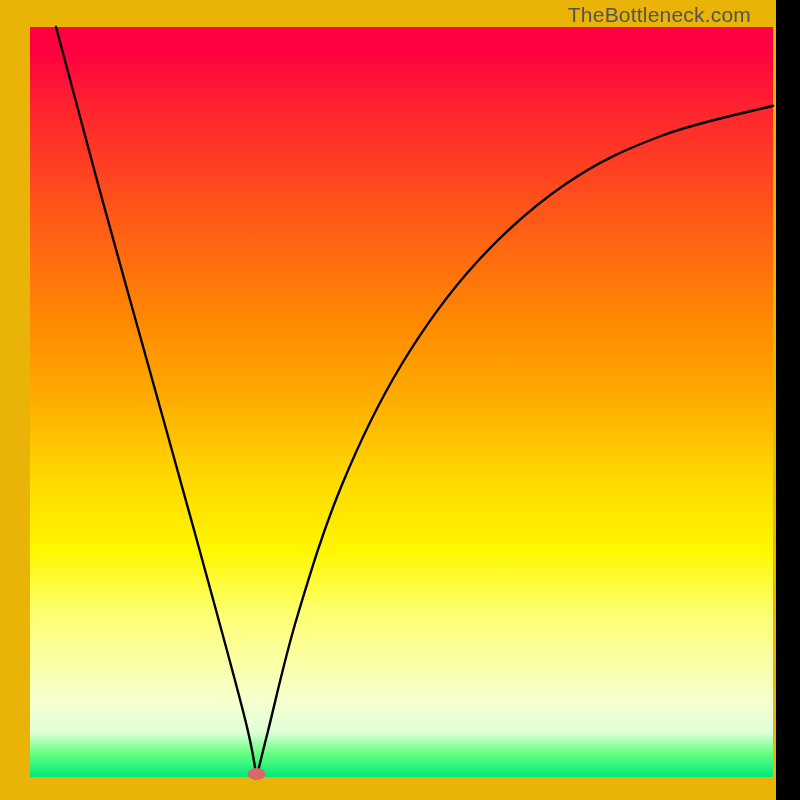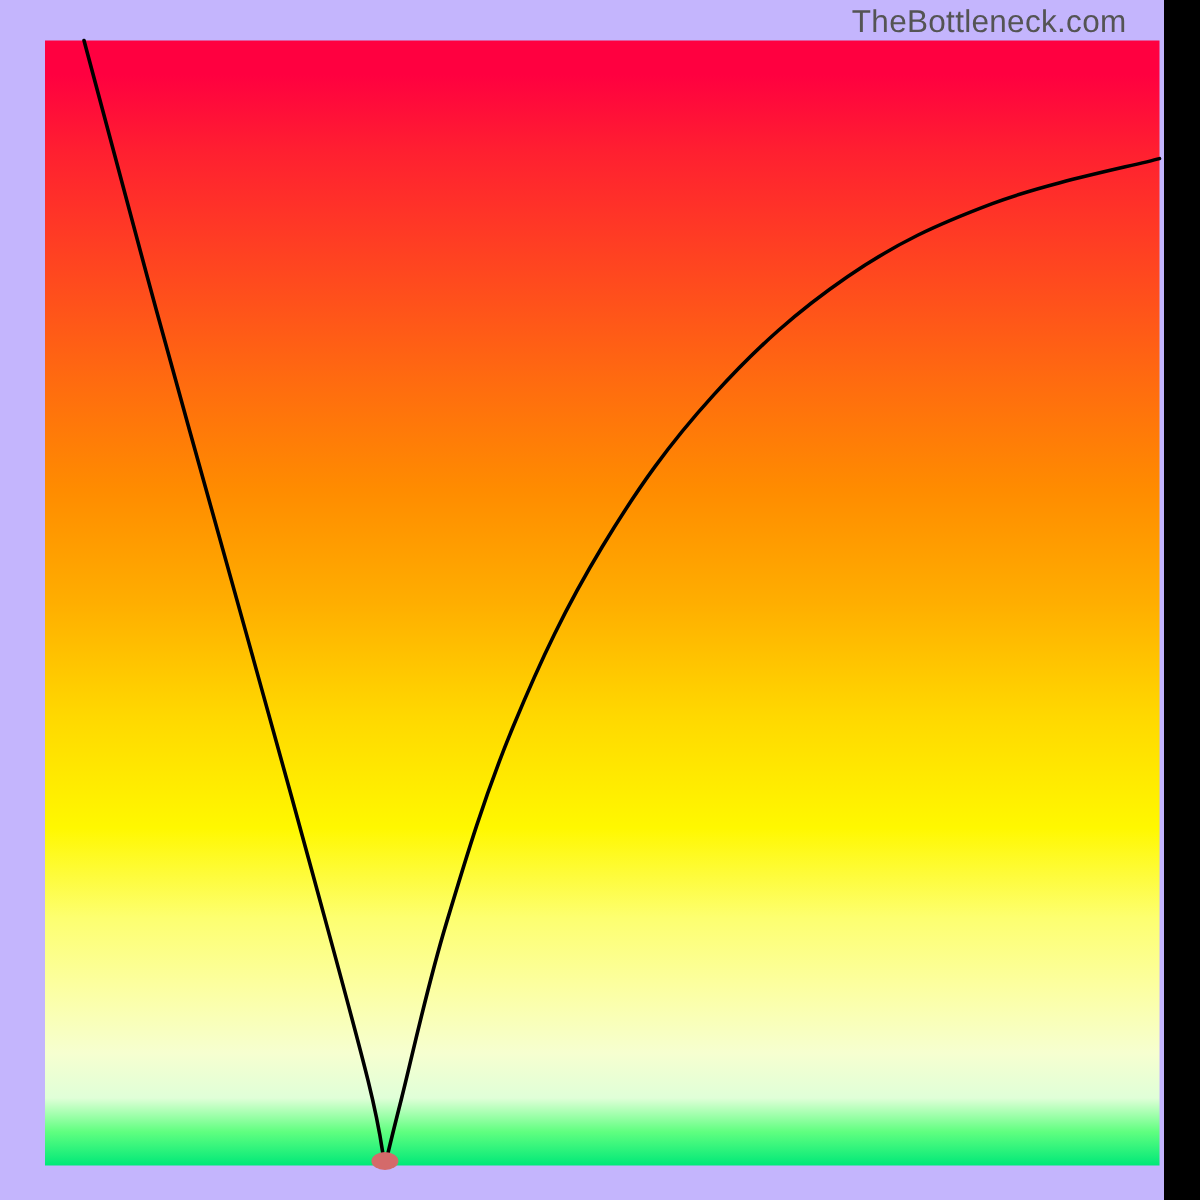--- a/index.html
+++ b/index.html
@@ -8,21 +8,21 @@
     width: 800px;
     height: 800px;
     overflow: hidden;
     background: #000;
     font-family: Arial, Helvetica, sans-serif;
   }
   .frame {
     position: absolute;
     top: 0; left: 0;
     width: 776px; height: 800px;
-    background: #c4b5fd;
+    background: #eab308;
   }
   .plot-area {
     position: absolute;
     background: linear-gradient(to bottom,
       #ff0040 0%,
       #ff0040 3%,
       #ff2030 10%,
       #ff4520 20%,
       #ff6a10 30%,
       #ff8c00 40%,

